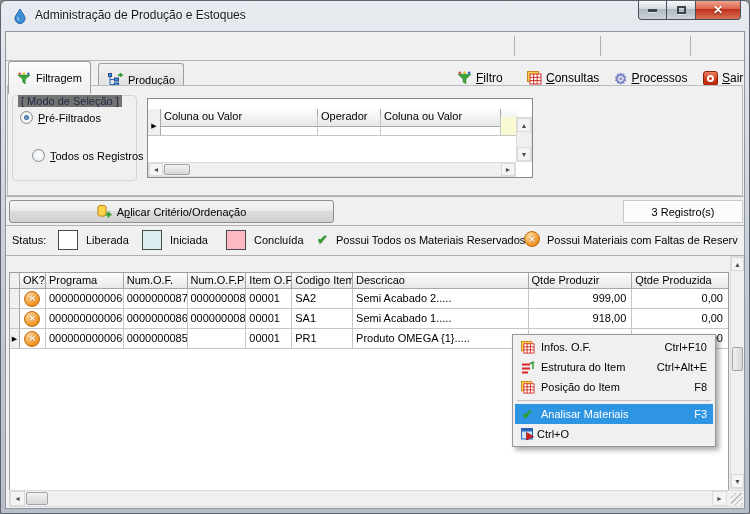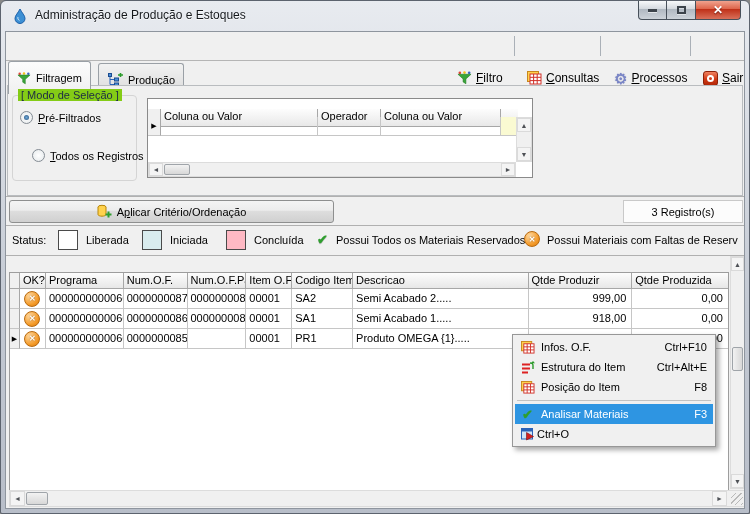--- a/index.html
+++ b/index.html
@@ -44,21 +44,21 @@
   .tab { position:absolute; display:flex; align-items:center; gap:5px; padding:16px 8px; font-size:11px;
          border:1px solid #9aa0a6; border-bottom:none; border-radius:3px 3px 0 0; }
   .tab.active { top:29px; height:25px; background:linear-gradient(#fcfcfc,#f0f0f0); z-index:3; }
   .tab.inactive { top:31px; height:23px; background:linear-gradient(#f2f2f2,#d9d9d9); z-index:1; }
   .tabpage { position:absolute; left:1px; width:736px; top:53px; height:111px;
              border:1px solid #b9bcbf; background:#f0f0f0; z-index:2; }
 
   
   .groupbox { position:absolute; left:6px; top:63px; width:125px; height:86px;
               border:1px solid #d4d4d4; border-radius:4px; z-index:4; }
-  .groupbox-title { position:absolute; left:12px; top:57px; background:#84cc16; padding:0 3px;
+  .groupbox-title { position:absolute; left:12px; top:63px; background:#737373; padding:0 3px;
                     font-size:11px; color:#1d2a45; z-index:5; white-space:nowrap; }
   .radio-row { position:absolute; display:flex; align-items:center; gap:5px; font-size:11px; z-index:5; white-space:nowrap; }
   .radio-row u { text-decoration:underline; }
   .radio { width:13px; height:13px; border-radius:50%; border:1px solid #848c94;
            background:radial-gradient(#ffffff,#e4e8ea); position:relative; }
   .radio.sel::after { content:""; position:absolute; left:3px; top:3px; width:5px; height:5px;
            border-radius:50%; background:radial-gradient(#6fa8d8,#27527c); }
 
   
   .cgrid { position:absolute; left:141px; top:66px; width:386px; height:80px;

